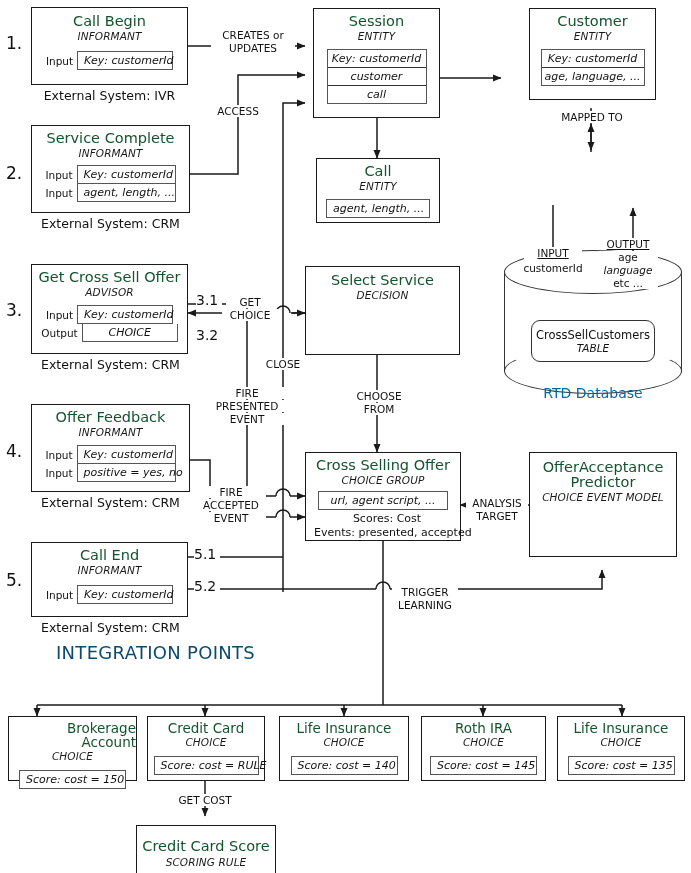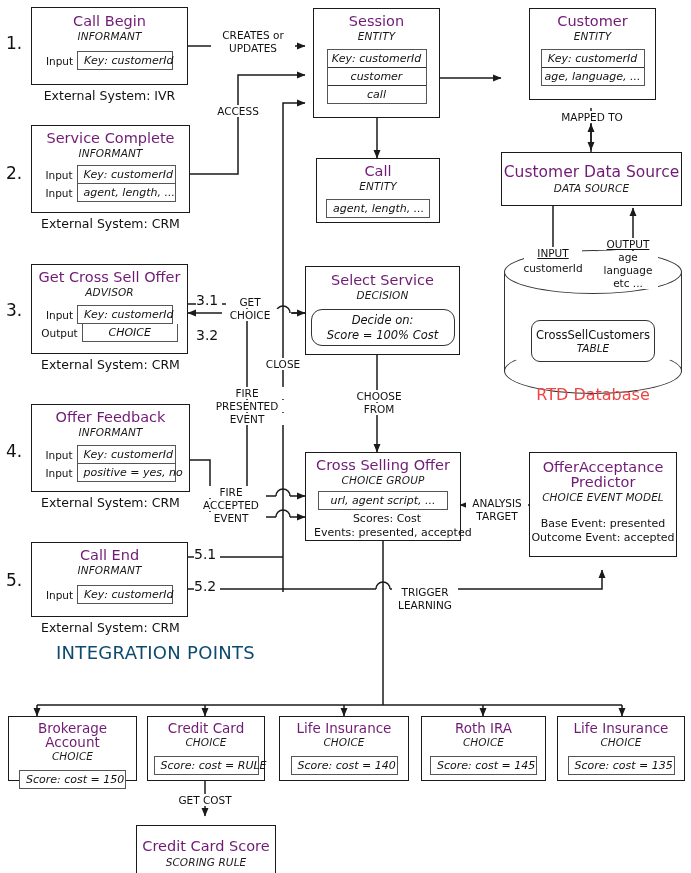--- a/index.html
+++ b/index.html
@@ -1,21 +1,21 @@
 <!DOCTYPE html>
 <html><head>
 <meta charset="utf-8">
 <style>
   html,body{margin:0;padding:0;background:#ffffff;}
   body{font-family:"DejaVu Sans","Liberation Sans",sans-serif;}
   #canvas{position:relative;width:691px;height:873px;overflow:hidden;background:#fff;}
   #edges{position:absolute;left:0;top:0;width:691px;height:873px;}
   .node{position:absolute;box-sizing:border-box;border:1.4px solid #1a1a1a;background:#fff;
         display:flex;flex-direction:column;align-items:center;}
-  .n-title{font-size:14.5px;color:#701a75;text-align:center;line-height:1.05;}
+  .n-title{font-size:14.5px;color:#14532d;text-align:right;line-height:1.05;}
   .n-title.big{font-size:15.5px;}
   .n-sub{font-style:italic;font-size:10.5px;color:#1a1a1a;text-align:center;margin-top:1px;letter-spacing:.1px;}
   .field-row{display:flex;align-items:center;justify-content:center;width:100%;}
   .field-lbl{font-size:10.5px;color:#111;padding-right:4px;white-space:nowrap;}
   .field-box{border:1.4px solid #555;background:#fff;font-style:italic;font-size:11px;
              color:#111;text-align:center;padding:2px 6px;box-sizing:border-box;white-space:nowrap;}
   .stack{border:1.4px solid #555;box-sizing:border-box;background:#fff;}
   .stack > div{border-bottom:1.4px solid #333;font-style:italic;font-size:11px;text-align:center;
                padding:2px 0;color:#111;white-space:nowrap;}
   .stack > div:last-child{border-bottom:none;}
@@ -23,21 +23,21 @@
            text-align:center;color:#111;padding:3px 10px;line-height:1.25;background:#fff;}
   .extsys{position:absolute;font-size:12.5px;color:#111;white-space:nowrap;text-align:center;}
   .stepnum{position:absolute;font-size:17px;color:#111;}
   .edgelbl{position:absolute;font-size:10.5px;color:#111;text-align:center;line-height:1.15;
            white-space:nowrap;background:#fff;}
   .edgelbl.num{font-size:14px;}
   .plainlines{font-size:11px;color:#111;line-height:1.25;text-align:center;white-space:nowrap;}
   .section-hd{position:absolute;font-size:18px;color:#0c4a6e;letter-spacing:.3px;margin-left:48px;}
   .cyl-cap{position:absolute;box-sizing:border-box;border:1.4px solid #333;border-radius:50%;background:#fff;}
   .cyl-body{position:absolute;box-sizing:border-box;border-left:1.4px solid #333;border-right:1.4px solid #333;background:#fff;}
-  .cyl-lbl{position:absolute;font-size:16px;color:#ef4444;text-align:center;width:100%;}
+  .cyl-lbl{position:absolute;font-size:14px;color:#0369a1;text-align:center;width:100%;}
   .tbl-node{position:absolute;box-sizing:border-box;border:1.4px solid #333;border-radius:9px;background:#fff;
             display:flex;flex-direction:column;align-items:center;justify-content:center;}
   .tbl-node .t1{font-size:11.5px;color:#111;}
   .tbl-node .t2{font-size:10.5px;font-style:italic;color:#111;}
   .underl{text-decoration:underline;}
 </style>
 </head>
 <body>
 
 <div id="canvas">
@@ -193,68 +193,56 @@
 
   <div class="node" style="left:529px;top:8px;width:127px;height:92px;padding-top:5px;">
     <div class="n-title">Customer</div>
     <div class="n-sub">ENTITY</div>
     <div class="stack" style="width:104px;margin-top:7px;">
       <div>Key: customerId</div>
       <div>age, language, ...</div>
     </div>
   </div>
 
-  <div class="node" style="left:501px;top:152px;width:181px;height:54px;justify-content:center;">
-    <div class="n-title big">Customer Data Source</div>
-    <div class="n-sub">DATA SOURCE</div>
-  </div>
 
   <div class="cyl-body" style="left:504px;top:272px;width:178px;height:100px;"></div>
   <div class="cyl-cap" style="left:504px;top:348px;width:178px;height:46px;border-top-color:transparent;"></div>
   <div class="cyl-cap" style="left:504px;top:250px;width:178px;height:44px;"></div>
   <div class="tbl-node" style="left:531px;top:320px;width:124px;height:42px;">
     <div class="t1">CrossSellCustomers</div>
     <div class="t2">TABLE</div>
   </div>
   <div class="cyl-lbl" style="left:504px;top:385px;width:178px;">RTD Database</div>
 
   <div class="edgelbl underl" style="left:524px;top:247px;width:58px;">INPUT</div>
   <div class="edgelbl" style="left:520px;top:262px;width:66px;">customerId</div>
   <div class="edgelbl underl" style="left:598px;top:238px;width:60px;">OUTPUT</div>
   <div class="edgelbl" style="left:598px;top:251px;width:60px;">age</div>
-  <div class="edgelbl" style="left:594px;top:264px;width:68px;">language</div>
+  <div class="edgelbl" style="left:594px;top:264px;width:68px;font-style:italic;">language</div>
   <div class="edgelbl" style="left:598px;top:277px;width:60px;">etc ...</div>
 
   <div class="node" style="left:305px;top:266px;width:155px;height:89px;padding-top:6px;">
     <div class="n-title">Select Service</div>
     <div class="n-sub">DECISION</div>
-    <div class="rounded" style="width:122px;margin-top:8px;">
-      <div>Decide on:</div>
-      <div>Score = 100% Cost</div>
-    </div>
   </div>
 
   <div class="node" style="left:305px;top:452px;width:156px;height:89px;padding-top:5px;">
     <div class="n-title">Cross Selling Offer</div>
     <div class="n-sub">CHOICE GROUP</div>
     <div class="field-box" style="width:130px;margin-top:5px;">url, agent script, ...</div>
     <div class="plainlines" style="width:100%;padding-left:8px;box-sizing:border-box;margin-top:2px;">
       <div>Scores: Cost</div>
       <div>Events: presented, accepted</div>
     </div>
   </div>
 
   <div class="node" style="left:529px;top:452px;width:148px;height:105px;padding-top:7px;">
     <div class="n-title">OfferAcceptance</div>
     <div class="n-title">Predictor</div>
     <div class="n-sub">CHOICE EVENT MODEL</div>
-    <div class="plainlines" style="margin-top:14px;">
-      <div>Base Event: presented</div>
-      <div>Outcome Event: accepted</div>
-    </div>
   </div>
 
   <div class="edgelbl" style="left:211px;top:29px;width:84px;">CREATES or</div>
   <div class="edgelbl" style="left:211px;top:42px;width:84px;">UPDATES</div>
   <div class="edgelbl" style="left:206px;top:105px;width:64px;">ACCESS</div>
   <div class="edgelbl" style="left:556px;top:111px;width:72px;">MAPPED TO</div>
 
   <div class="edgelbl num" style="left:196px;top:292px;width:26px;text-align:left;">3.1</div>
   <div class="edgelbl" style="left:226px;top:296px;width:48px;">GET</div>
   <div class="edgelbl" style="left:222px;top:309px;width:56px;">CHOICE</div>

